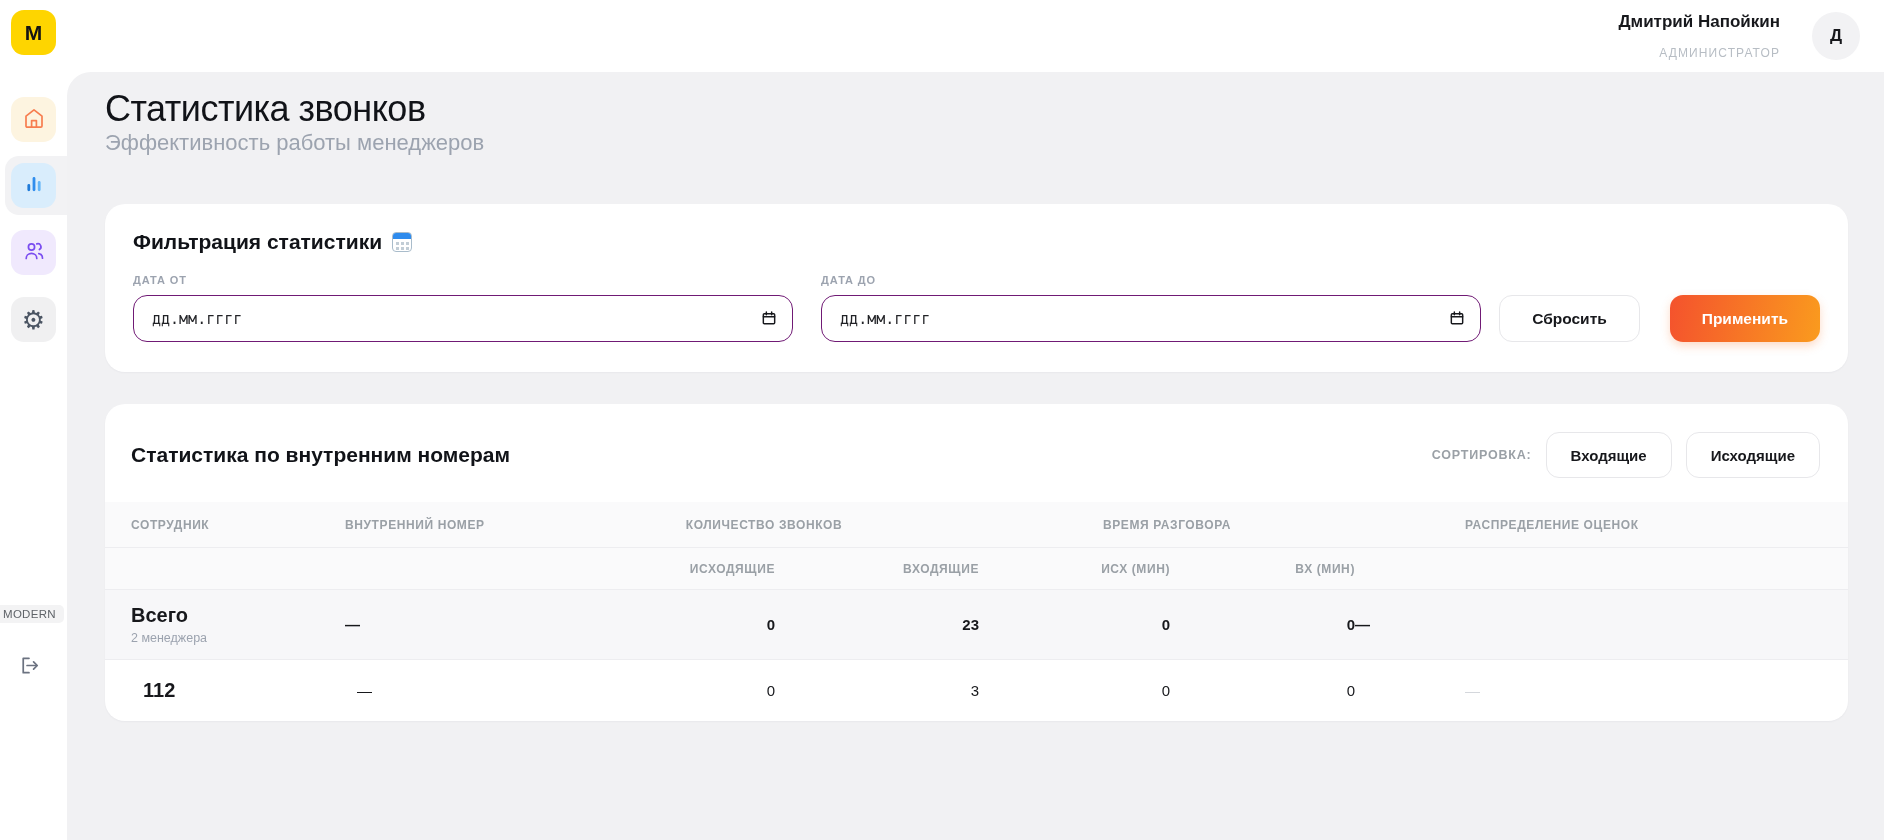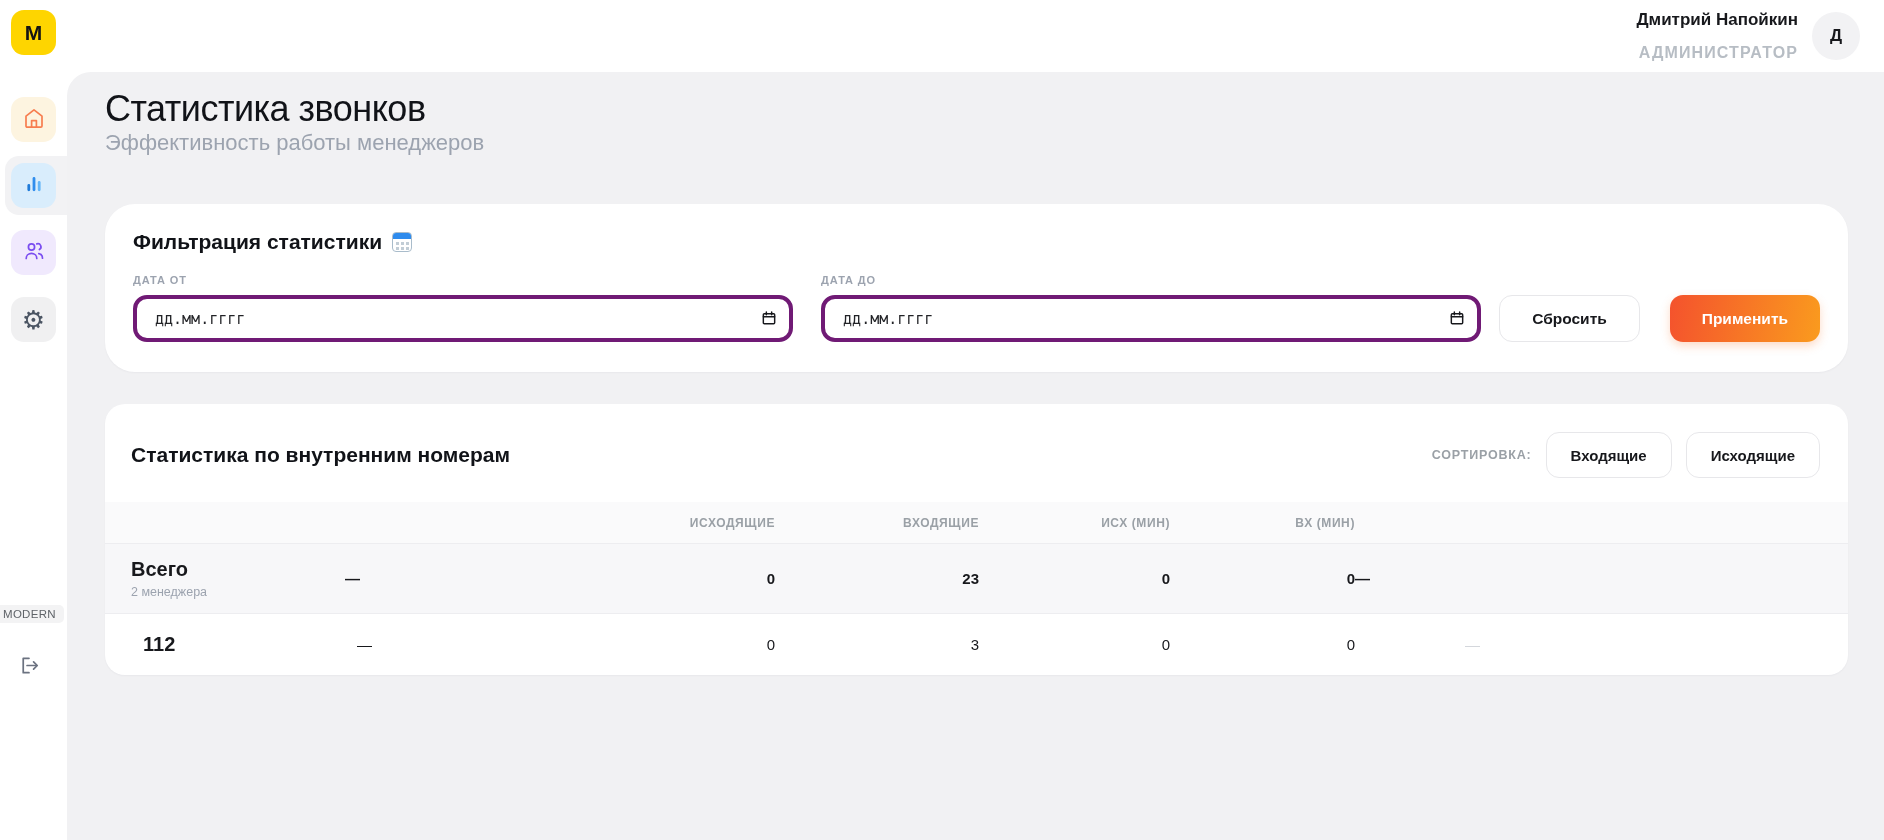--- a/index.html
+++ b/index.html
@@ -22,56 +22,56 @@
   .active-bg { position:absolute; left:5px; top:156px; width:62px; height:59px; background:#f2f2f4;
                border-radius:14px 0 0 14px; }
   .gear-glyph { font-size:26px; color:#4b5563; line-height:1; }
   .modern-chip { position:absolute; left:-7px; top:605px; background:#f3f3f4; color:#5f6368;
                  font-size:11.5px; padding:3px 8px 3px 10px; border-radius:5px; letter-spacing:.3px; }
   .logout { position:absolute; left:13px; top:652px; width:30px; height:30px; display:flex;
             align-items:center; justify-content:center; cursor:pointer; }
 
   
   .topbar { position:absolute; left:67px; right:0; top:0; height:72px; background:#ffffff;
-            display:flex; align-items:center; justify-content:flex-end; padding-right:24px; }
+            display:flex; align-items:center; justify-content:flex-end; padding-right:24px;gap:18px; }
   .userblock { text-align:right; margin-right:14px; }
   .username { font-size:17px; font-weight:700; color:#17181c; }
-  .userrole { font-size:16px; font-weight:700; color:#b7bdc4; letter-spacing:1.1px; margin-top:14px; }
+  .userrole { font-size:12px; font-weight:400; color:#b7bdc4; letter-spacing:1.1px; margin-top:14px; }
   .avatar { width:48px; height:48px; border-radius:50%; background:#f2f2f4; display:flex;
             align-items:center; justify-content:center; font-size:17px; font-weight:700;
             color:#17181c; cursor:pointer; }
 
   
   .main { position:absolute; left:67px; top:72px; right:0; bottom:0; background:#f1f1f3;
           border-top-left-radius:24px; padding:16px 36px 28px 38px; overflow:hidden; }
   .page-title { font-size:36px; font-weight:400; letter-spacing:-.5px; color:#111318; }
   .page-subtitle { font-size:22px; color:#9ca3af; }
 
   .card { background:#ffffff; border-radius:20px; box-shadow:0 1px 2px rgba(20,20,40,.04); }
 
   
-  .filter-card { margin-top:48px; padding:26px 28px 30px 28px;border-radius:30px; }
+  .filter-card { margin-top:48px; padding:26px 28px 30px 28px; }
   .filter-title-row { display:flex; align-items:center; gap:10px; }
   .card-title { font-size:21px; font-weight:700; color:#111318; }
   .cal-emoji { width:20px; height:20px; border:1px solid #a9bccb; border-radius:4px; position:relative;
                background:#fff; overflow:hidden; }
   .cal-emoji .cal-top { position:absolute; left:0; top:0; right:0; height:6px; background:#2e8bed; }
   .cal-emoji .cal-grid { position:absolute; left:3px; top:9px; width:14px; height:8px;
       background:
         linear-gradient(#c2cdd6 0 0) 0 0/3px 3px no-repeat,
         linear-gradient(#c2cdd6 0 0) 5px 0/3px 3px no-repeat,
         linear-gradient(#c2cdd6 0 0) 10px 0/3px 3px no-repeat,
         linear-gradient(#c2cdd6 0 0) 0 5px/3px 3px no-repeat,
         linear-gradient(#c2cdd6 0 0) 5px 5px/3px 3px no-repeat,
         linear-gradient(#c2cdd6 0 0) 10px 5px/3px 3px no-repeat; }
   .filter-form { display:flex; align-items:flex-end; gap:28px; margin-top:20px; }
   .field { flex:1; }
   .field-label { font-size:11px; font-weight:700; color:#9ca3af; letter-spacing:.9px; margin-bottom:9px; }
   .input-wrap { position:relative; }
-  .date-input { width:100%; height:47px; border:4px solid #701a75; border-radius:14px;
+  .date-input { width:100%; height:47px; border:1px solid #701a75; border-radius:14px;
                 padding:0 44px 0 18px; font-family:"DejaVu Sans Mono", monospace; font-size:15px;
                 color:#17181c; background:#fff; outline:none; }
   .date-input::placeholder { color:#17181c; opacity:.95; }
   .input-cal-icon { position:absolute; right:16px; top:15px; pointer-events:auto; cursor:pointer; }
   .btn { height:47px; border-radius:13px; font-size:15.5px; font-weight:700; cursor:pointer;
          border:none; padding:0 32px; font-family:"Liberation Sans", sans-serif; }
   .btn-apply { background:linear-gradient(100deg,#f4522d 0%,#fa9b1e 100%); color:#fff;
                box-shadow:0 4px 10px rgba(247,110,35,.25); margin-left:2px; }
   .btn-reset { background:#fff; color:#17181c; border:1px solid #e7e7ea; margin-left:-10px; }
 
@@ -239,20 +239,27 @@
         <colgroup>
           <col class="c1">
             <col class="c2">
             <col class="c3">
             <col class="c4">
           <col class="c5">
             <col class="c6">
             <col class="c7">
         </colgroup>
         <thead>
+          <tr class="h1">
+            <th class="al">СОТРУДНИК</th>
+            <th class="al">ВНУТРЕННИЙ НОМЕР</th>
+            <th class="ac" colspan="2">КОЛИЧЕСТВО ЗВОНКОВ</th>
+            <th class="ac" colspan="2">ВРЕМЯ РАЗГОВОРА</th>
+            <th class="ratings-h">РАСПРЕДЕЛЕНИЕ ОЦЕНОК</th>
+          </tr>
           <tr class="h2">
             <th class="al"></th>
             <th class="al"></th>
             <th class="ar">ИСХОДЯЩИЕ</th>
             <th class="ar">ВХОДЯЩИЕ</th>
             <th class="ar">ИСХ (МИН)</th>
             <th class="ar">ВХ (МИН)</th>
             <th class="ratings-h"></th>
           </tr>
         </thead>

